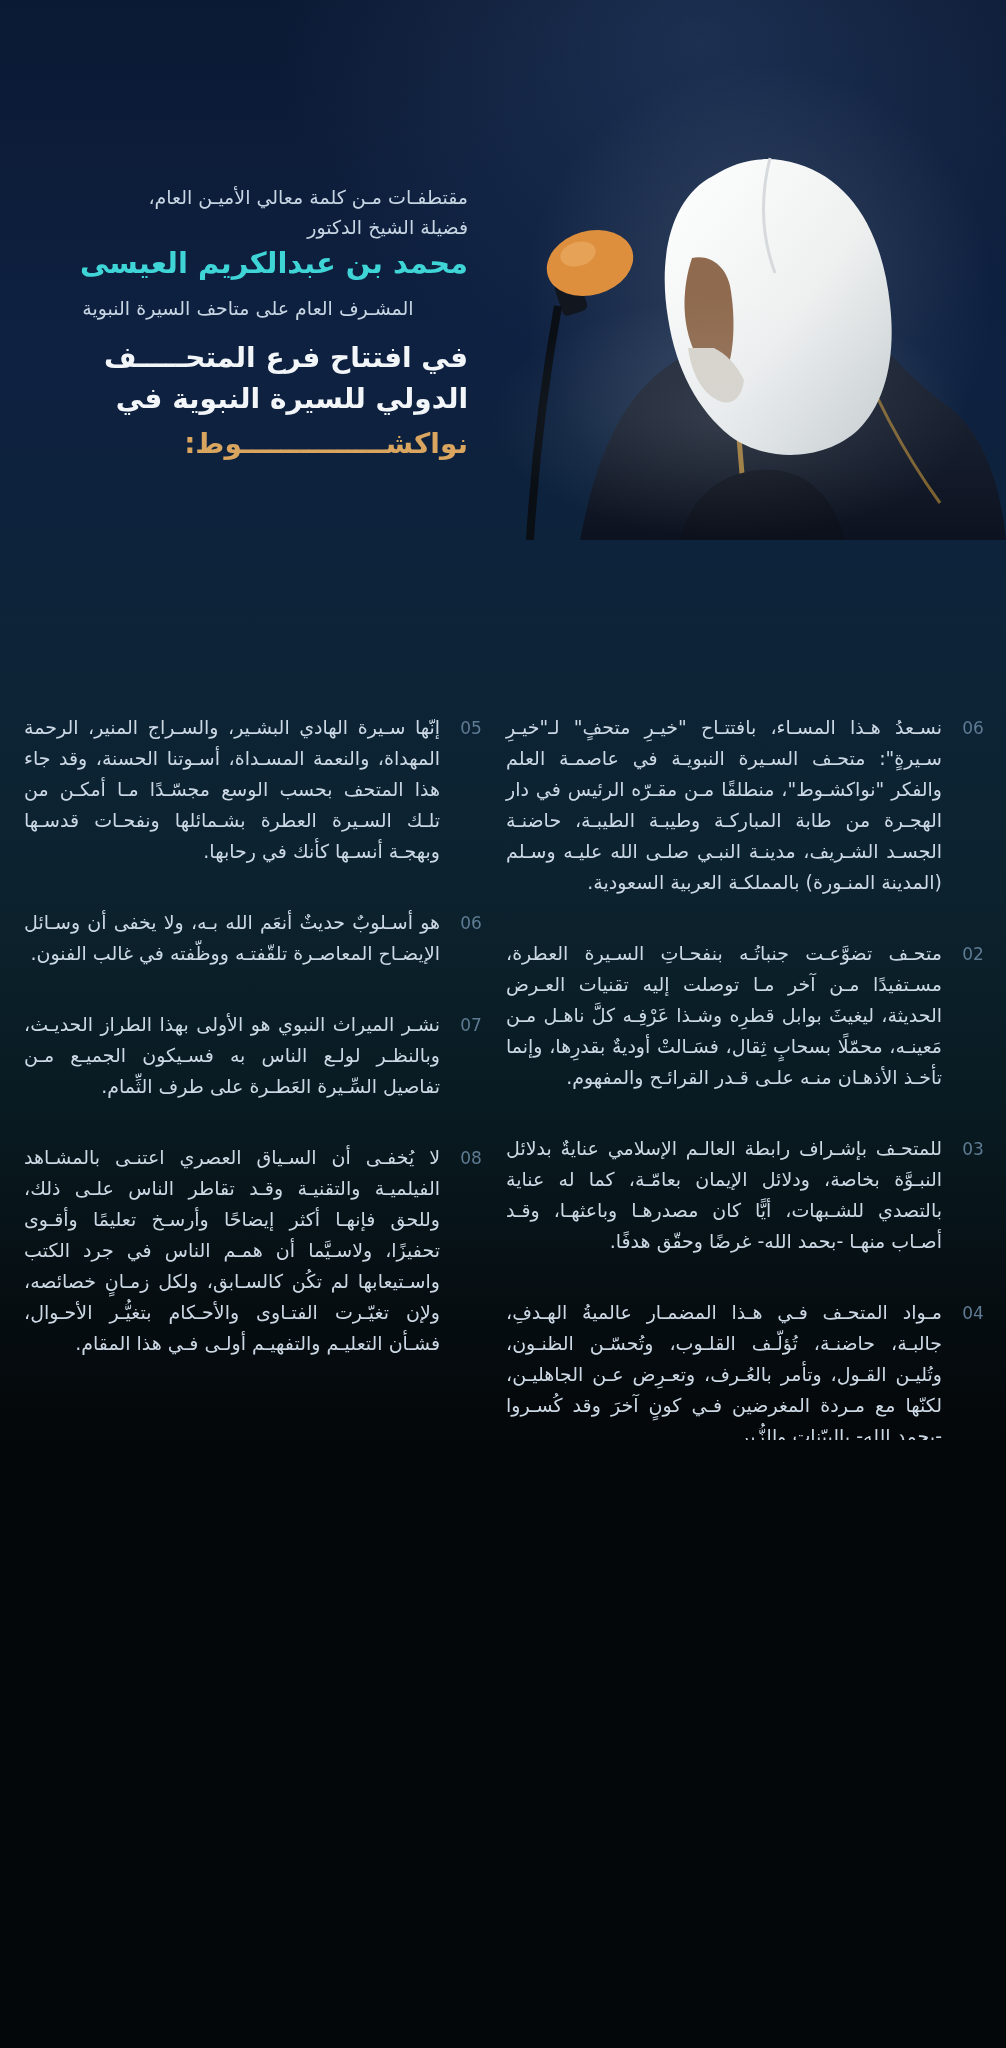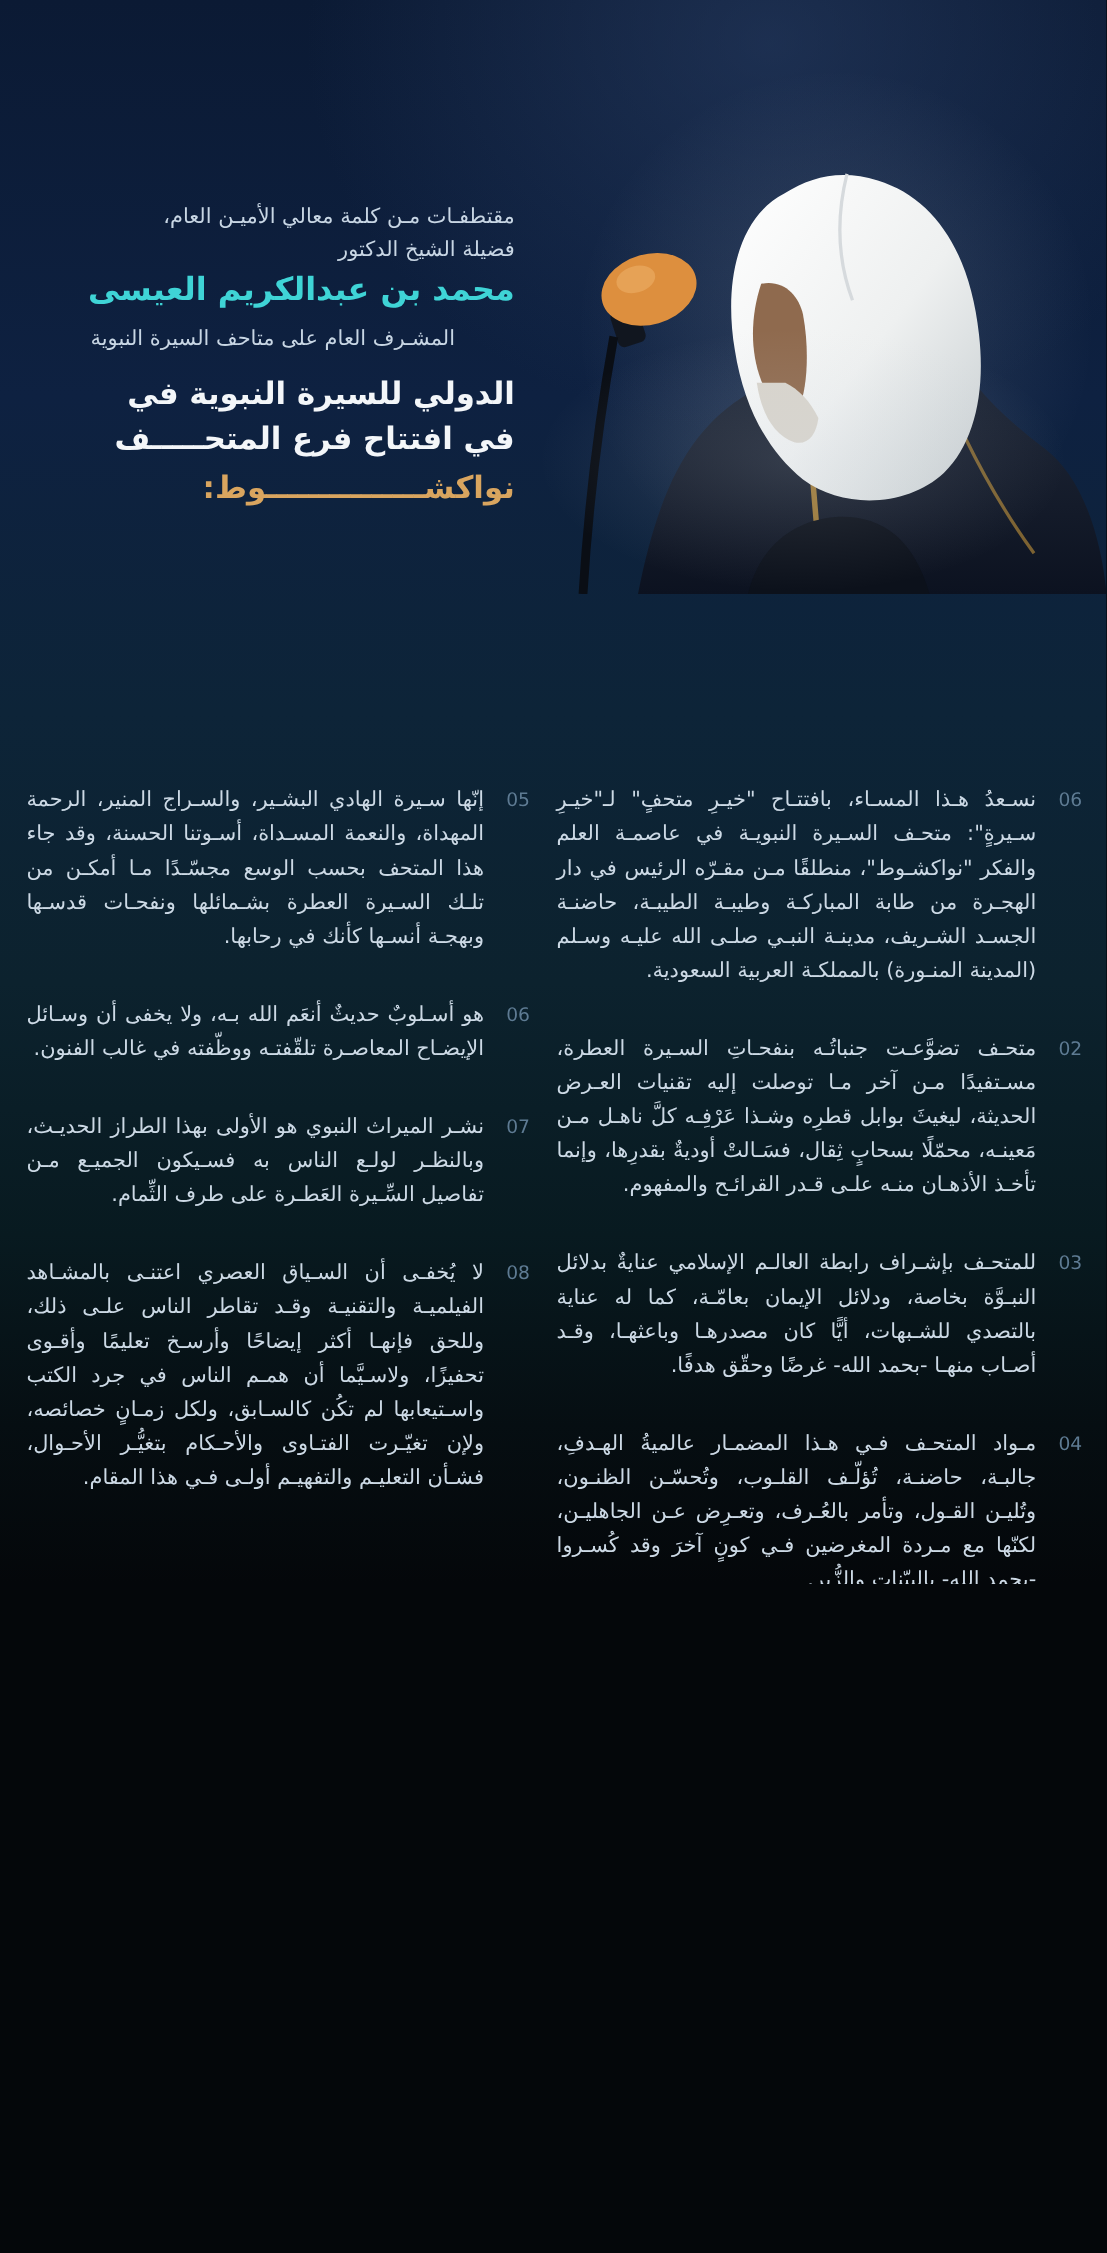--- a/index.html
+++ b/index.html
@@ -80,22 +80,22 @@
       <ellipse cx="300" cy="360" rx="240" ry="120" fill="url(#haze1)"></ellipse>
     </svg>
   </div>
 
   <header class="header">
     <div class="intro">مقتطفـات مـن كلمة معالي الأميـن العام،</div>
     <div class="intro">فضيلة الشيخ الدكتور</div>
     <div class="name">محمد بن عبدالكريم العيسى</div>
     <div class="role">المشـرف العام على متاحف السيرة النبوية</div>
     <div class="title-block">
+      <div class="title-line">في افتتاح فرع المتحـــــف</div>
       <div class="title-line">الدولي للسيرة النبوية في</div>
-      <div class="title-line">في افتتاح فرع المتحـــــف</div>
       <div class="city">نواكشـــــــــــــــوط:</div>
     </div>
   </header>
 
   <section class="col col-right">
     <article class="quote-item">
       <span class="num">06</span>
       <p class="qtext">نسـعدُ هـذا المسـاء، بافتتـاح "خيـرِ متحفٍ" لـ"خيـرِ سـيرةٍ": متحـف السـيرة النبويـة في عاصمـة العلم والفكر "نواكشـوط"، منطلقًا مـن مقـرّه الرئيس في دار الهجـرة من طابة المباركـة وطيبـة الطيبـة، حاضنـة الجسـد الشـريف، مدينـة النبـي صلـى الله عليـه وسـلم (المدينة المنـورة) بالمملكـة العربية السعودية.</p>
     </article>
     <article class="quote-item">

